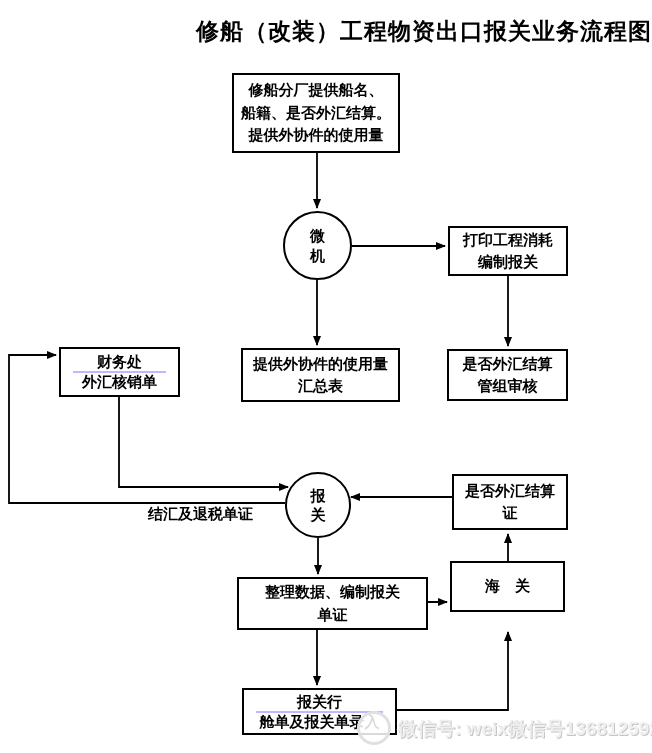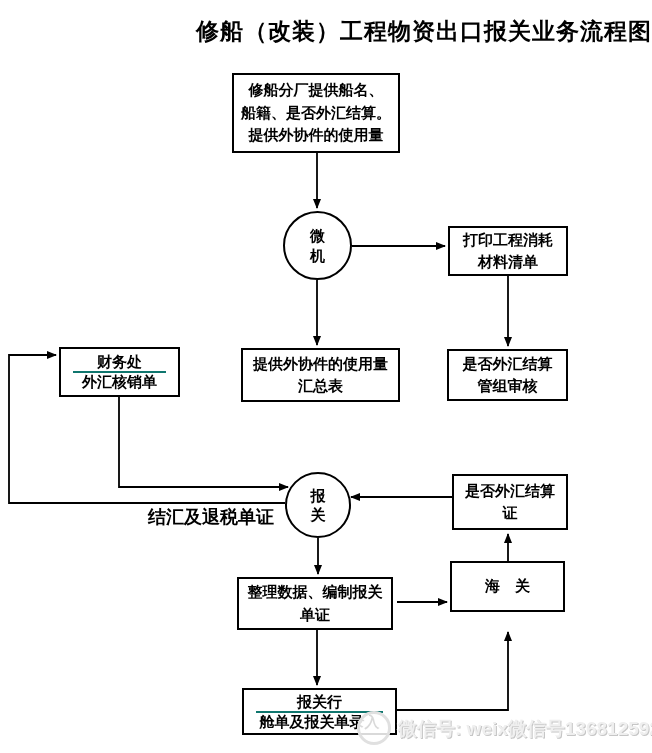--- a/index.html
+++ b/index.html
@@ -18,23 +18,23 @@
     display:flex; align-items:center; justify-content:center;
     text-align:center; font-weight:bold; font-size:15px; line-height:1.5;
     white-space:pre-line;
   }
   .circle { border-radius:50%; line-height:1.3; }
   .split { flex-direction:column; padding:12px; line-height:1.2;justify-content:center; }
   .split .cell {
     flex:1; width:100%; display:flex; align-items:center; justify-content:center;
     box-sizing:border-box;
   }
-  .split .cell + .cell { border-top:2px solid #0f766e; }
+  .split .cell + .cell { border-top:2px solid #c4b5fd; }
   .edge-label {
-    position:absolute; font-weight:bold; font-size:18px; white-space:nowrap;
+    position:absolute; font-weight:bold; font-size:15px; white-space:nowrap;
   }
   svg.connectors { position:absolute; left:0; top:0; z-index:0; }
   .node, .edge-label, .title { z-index:1; }
   .wm-icon {
     position:absolute; left:357px; top:711px; width:34px; height:34px; z-index:3;
     border:3px solid #e0e0e0; border-radius:50%;
     background:rgba(255,255,255,0.85); box-sizing:border-box;
   }
   .wm-text {
     position:absolute; left:398px; top:716px; z-index:3;
@@ -77,21 +77,21 @@
 提供外协件的使用量</span>
   </div>
 
   <div class="node circle" style="left:283px; top:211px; width:69px; height:69px;">
     <span>微
 机</span>
   </div>
 
   <div class="node" style="left:448px; top:226px; width:120px; height:50px;">
     <span>打印工程消耗
-材料清单</span>
+编制报关</span>
   </div>
 
   <div class="node split" style="left:59px; top:347px; width:121px; height:50px;">
     <div class="cell">财务处</div>
     <div class="cell">外汇核销单</div>
   </div>
 
   <div class="node" style="left:241px; top:348px; width:159px; height:54px;">
     <span>提供外协件的使用量
 汇总表</span>
@@ -105,21 +105,21 @@
   <div class="node circle" style="left:285px; top:472px; width:66px; height:66px;">
     <span>报
 关</span>
   </div>
 
   <div class="node" style="left:452px; top:474px; width:116px; height:56px;">
     <span>是否外汇结算
 证</span>
   </div>
 
-  <div class="node" style="left:237px; top:577px; width:156px; height:53px;">
+  <div class="node" style="left:237px; top:577px; width:191px; height:53px;">
     <span>整理数据、编制报关
 单证</span>
   </div>
 
   <div class="node" style="left:450px; top:561px; width:115px; height:51px;">
     <span>海　关</span>
   </div>
 
   <div class="node split" style="left:242px; top:688px; width:155px; height:47px;">
     <div class="cell">报关行</div>

